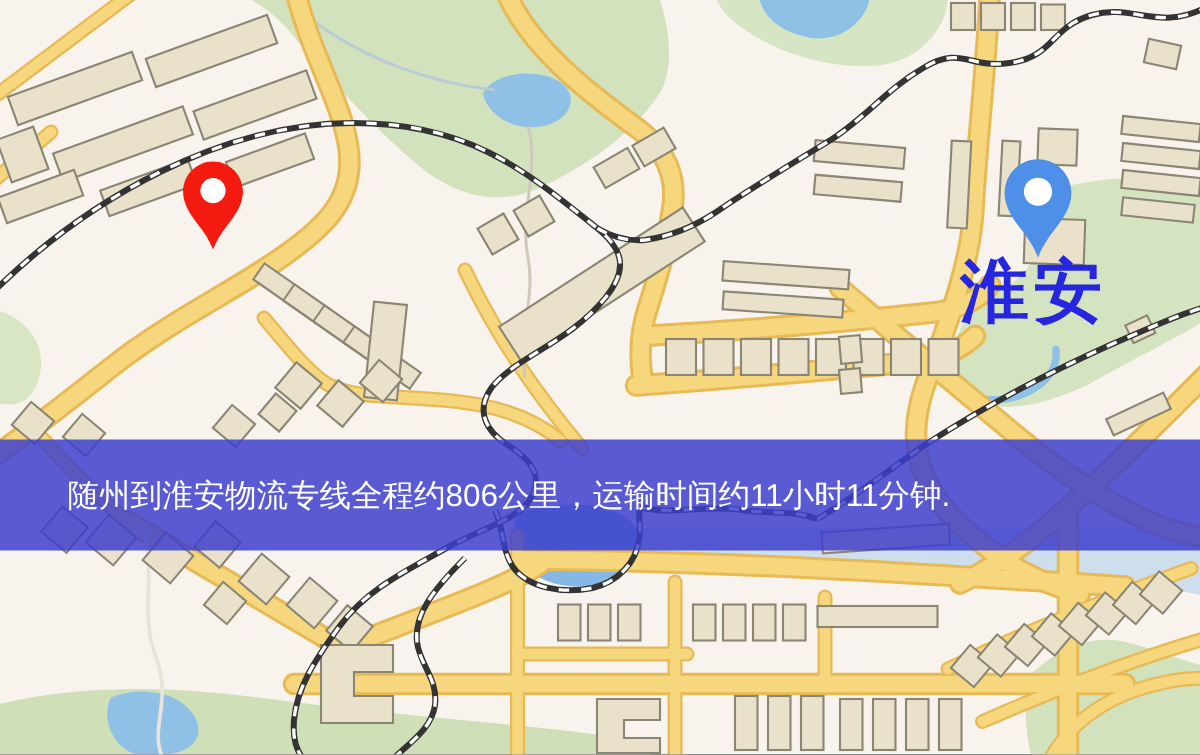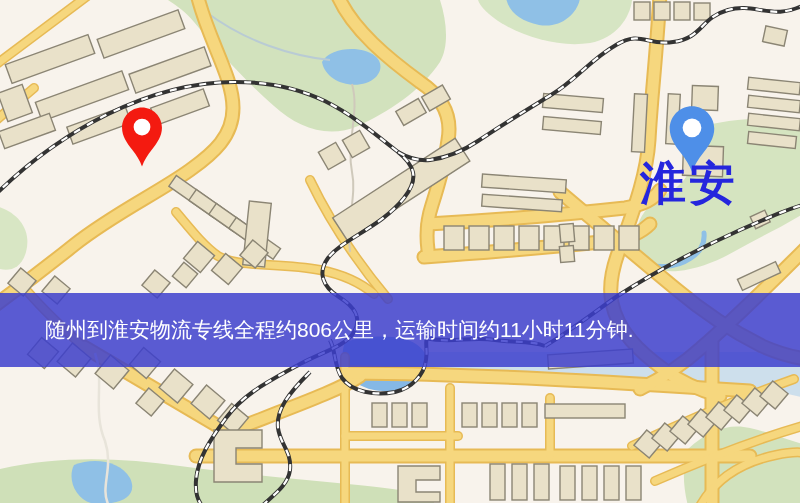--- a/index.html
+++ b/index.html
@@ -207,19 +207,19 @@
       <circle cx="20" cy="19.5" r="8" fill="#ffffff"></circle>
     </svg>
   </div>
 
   <div class="marker" style="left:666px;top:105px;">
     <svg width="52" height="68" viewBox="0 0 40 58">
       <path d="M20,1 C9.5,1 1,9.6 1,20.2 C1,28 5.5,34.5 10.5,41 C14.5,46 18,51.5 20,57 C22,51.5 25.5,46 29.5,41 C34.5,34.5 39,28 39,20.2 C39,9.6 30.5,1 20,1 Z" fill="#4e8fe8"></path>
       <circle cx="20" cy="19.5" r="8" fill="#ffffff"></circle>
     </svg>
   </div>
-  <div class="city-label" style="left: 640px; top: 160px; color: rgb(37, 38, 221);">淮安</div>
+  <div class="city-label" style="left: 640px; top: 171px; color: rgb(37, 38, 221);">淮安</div>
 
   <div class="banner" style="background-color: rgba(60, 62, 205, 0.84);">
     <span class="banner-text" style="color: rgb(255, 255, 255);">随州到淮安物流专线全程约806公里，运输时间约11小时11分钟.</span>
   </div>
 
 </div>
 
 </body></html>

